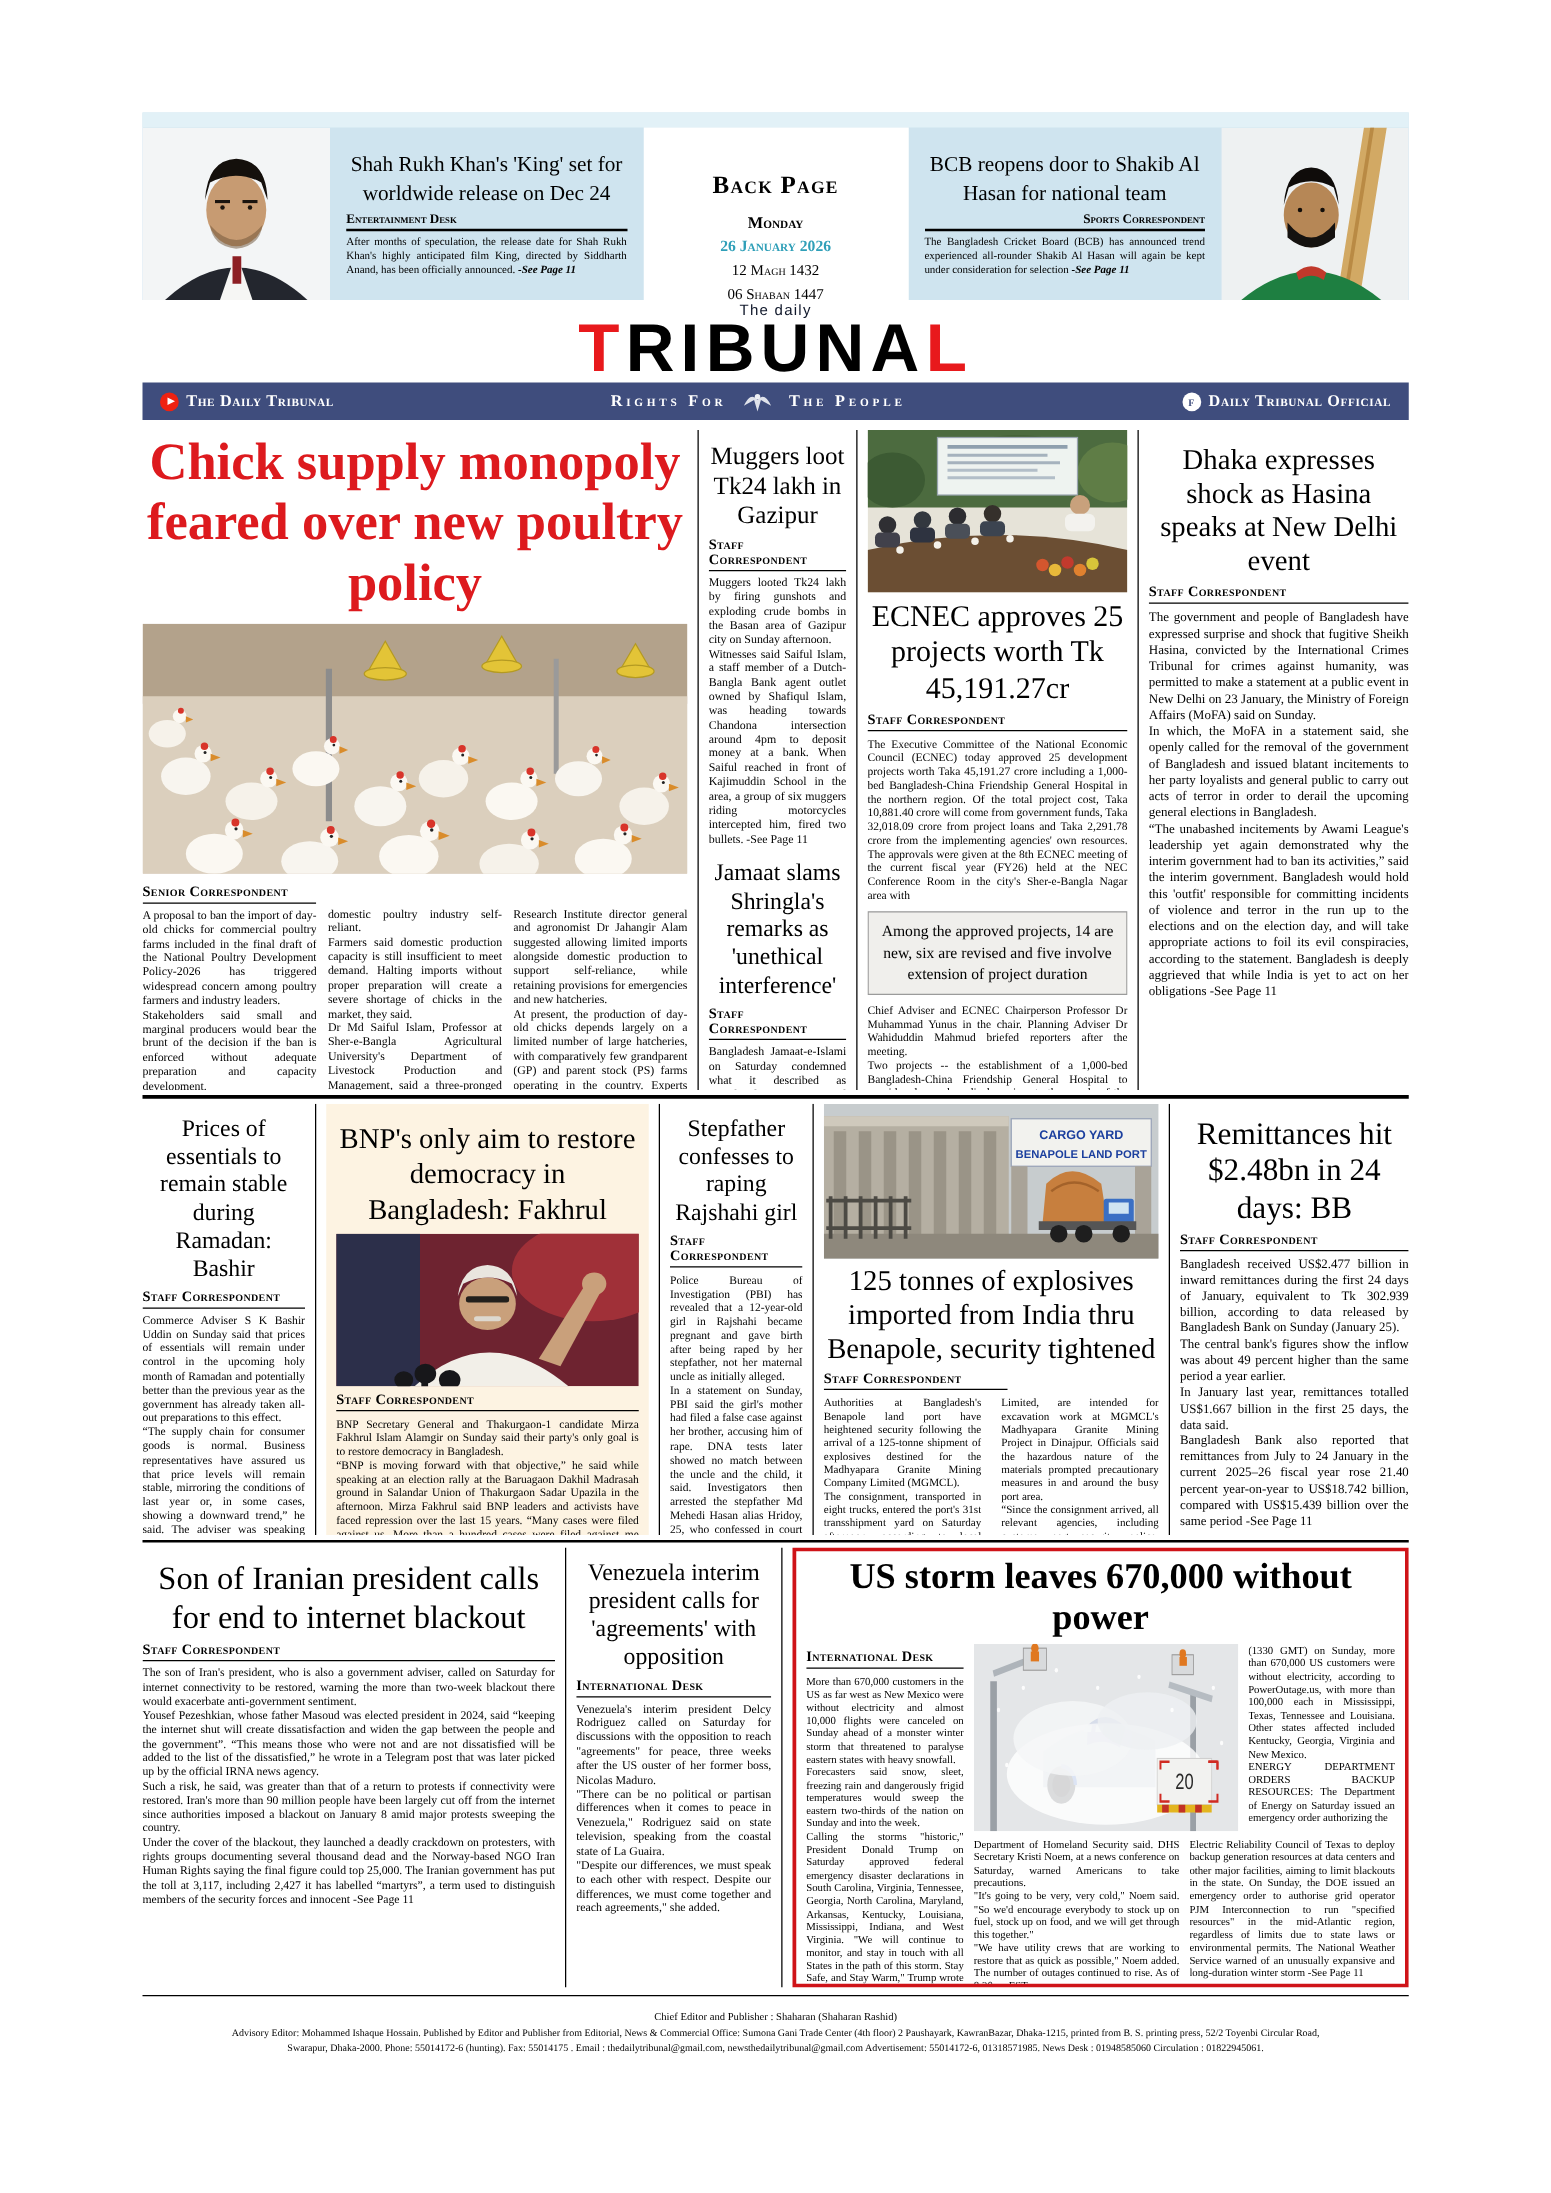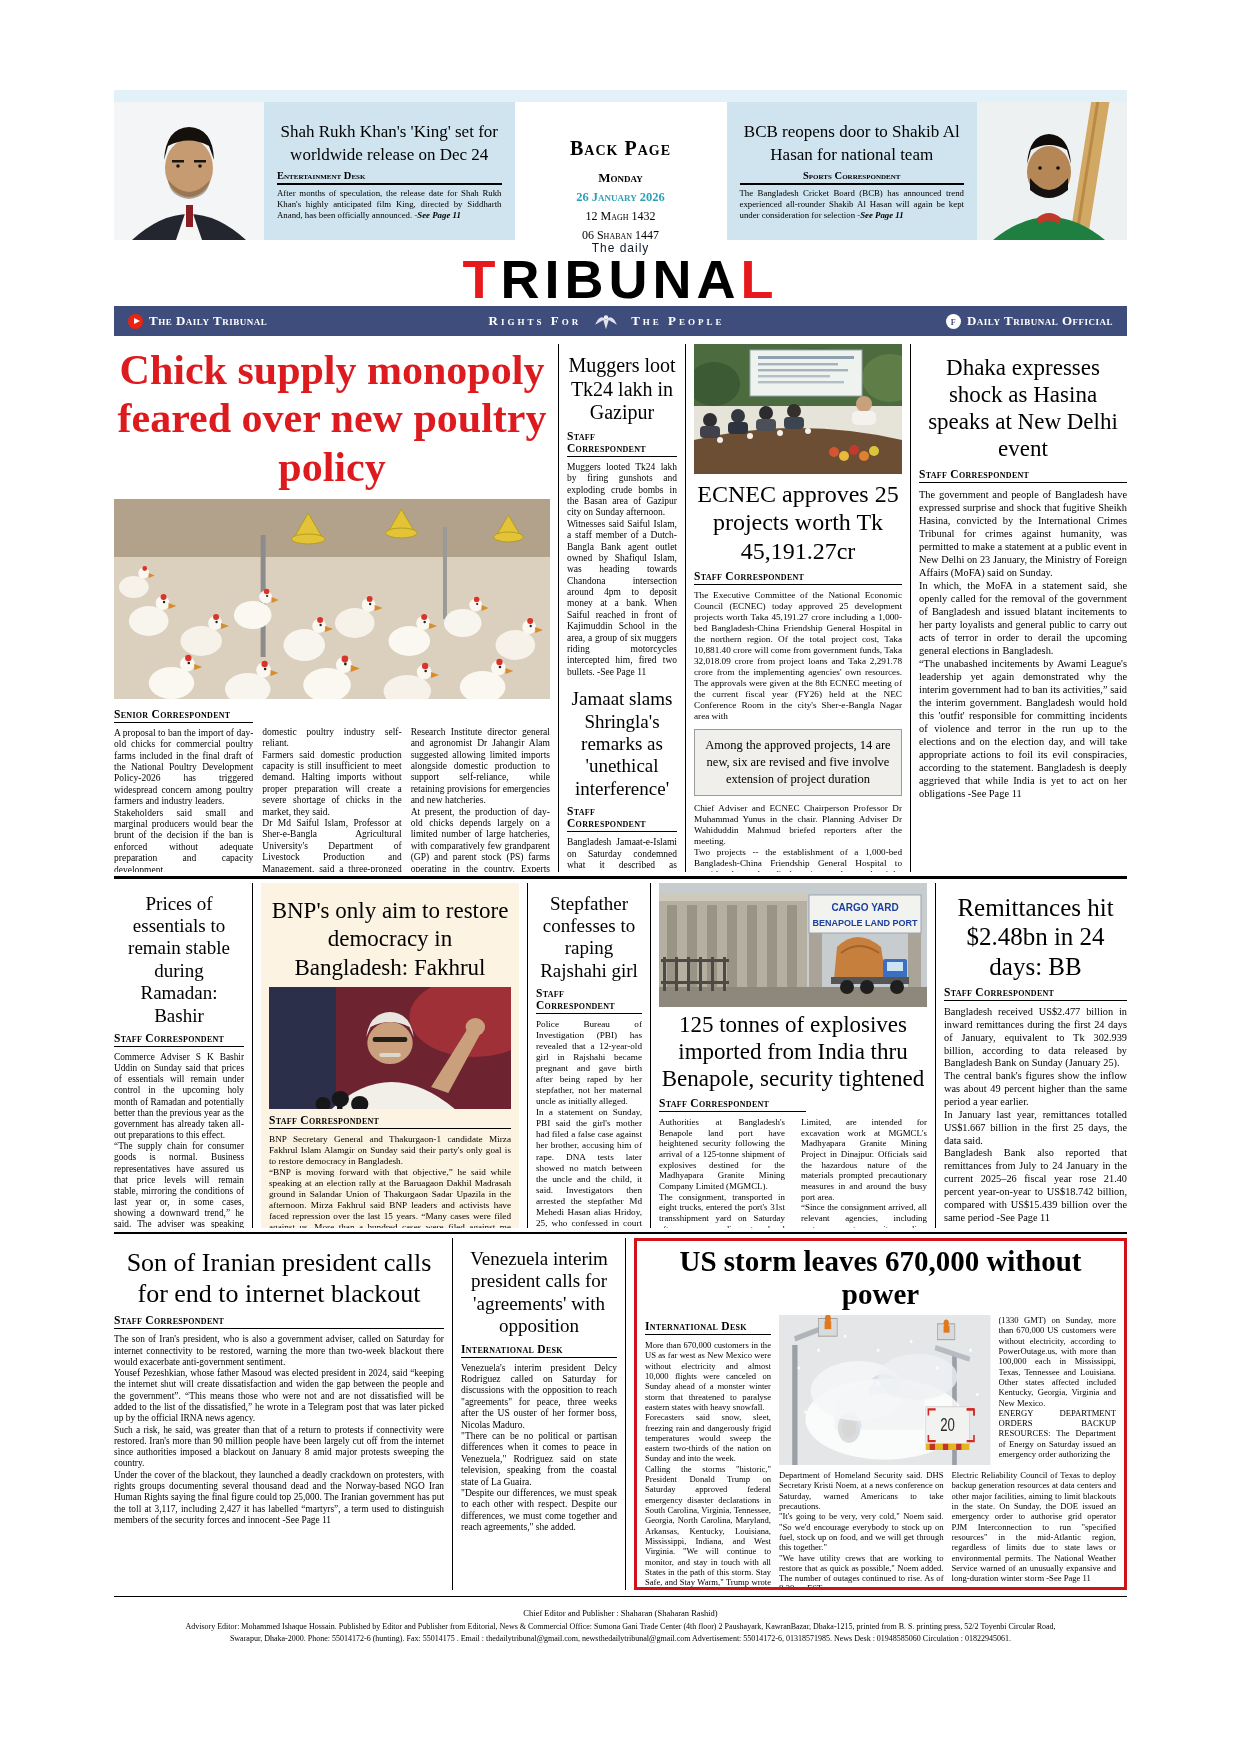--- a/index.html
+++ b/index.html
@@ -143,21 +143,21 @@
     </div>
     <div class="backpage">
       <div class="bp-title">Back Page</div>
       <div class="bp-day">Monday</div>
       <div class="bp-date">26 January 2026</div>
       <div class="bp-alt">12 Magh 1432</div>
       <div class="bp-alt">06 Shaban 1447</div>
     </div>
     <div class="tease-col">
       <div class="tease-h">BCB reopens door to Shakib Al Hasan for national team</div>
-      <div class="tease-desk" style="text-align:center;">Sports Correspondent</div>
+      <div class="tease-desk" style="text-align:right;">Sports Correspondent</div>
       <div class="tease-body">
         <span>The Bangladesh Cricket Board (BCB) has announced trend experienced all-rounder Shakib Al Hasan will again be kept under consideration for selection</span>
         <span class="see">-See Page 11</span>
       </div>
     </div>
     <div class="photo">
       <svg viewBox="0 0 150 138" preserveAspectRatio="none">
         <rect width="150" height="138" fill="#eef1f2"></rect>
         <rect x="104" y="-10" width="18" height="150" rx="8" fill="#d2a964" transform="rotate(9 113 65)"></rect>
         <rect x="109" y="-10" width="3" height="150" fill="#b98a44" transform="rotate(9 113 65)"></rect>

